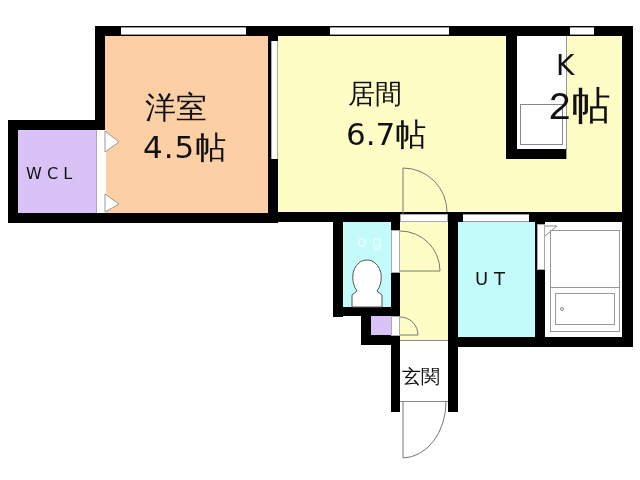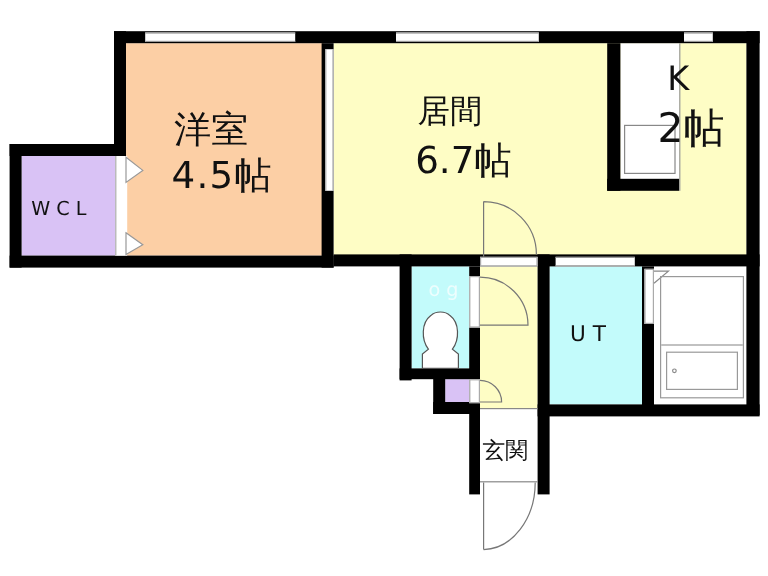--- a/index.html
+++ b/index.html
@@ -98,24 +98,24 @@
 <svg style="left:347px;top:255px;" width="40" height="52">
   <path d="M5,52 L5,40 L10,36 C4,28 4,14 12,8 C16,4 24,4 28,8 C36,14 36,28 30,36 L35,40 L35,52 Z" fill="#fff" stroke="#555" stroke-width="1"></path>
 </svg>
 <div class="abs" style="left:357px;top:232px;color:#fff;font-size:16px;opacity:0.7;">o g</div>
 
 <div class="abs" style="left:550px;top:230px;width:70px;height:102px;border:1px solid #999;"></div>
 <div class="abs" style="left:551px;top:287px;width:68px;height:1px;background:#999;"></div>
 <div class="abs" style="left:555px;top:293px;width:60px;height:32px;border:1px solid #999;"></div>
 <div class="abs" style="left:560px;top:307px;width:4px;height:4px;border:1px solid #888;border-radius:50%;"></div>
 
-<div class="lbl" style="left:145px;top:92px;font-size:31px;font-family:Liberation Serif, serif;">洋室</div>
+<div class="lbl" style="left:145px;top:92px;font-size:31px;">洋室</div>
 <div class="lbl" style="left:143px;top:132px;font-size:31px;letter-spacing:1px;">4.5帖</div>
 
 <div class="lbl" style="left:348px;top:80px;font-size:27px;">居間</div>
 <div class="lbl" style="left:346px;top:119px;font-size:31px;">6.7帖</div>
 
 <div class="lbl" style="left:556px;top:52px;font-size:28px;">K</div>
-<div class="lbl" style="left:548px;top:90px;font-size:34px;">2帖</div>
+<div class="lbl" style="left:548px;top:90px;font-size:39px;font-family:Liberation Mono, monospace;">2帖</div>
 
 <div class="lbl" style="left:26px;top:166px;font-size:16px;">W C L</div>
 <div class="lbl" style="left:475px;top:270px;font-size:18px;text-align:center;">U T</div>
 <div class="lbl" style="left:402px;top:367px;font-size:19px;">玄関</div>
 
 </body></html>

